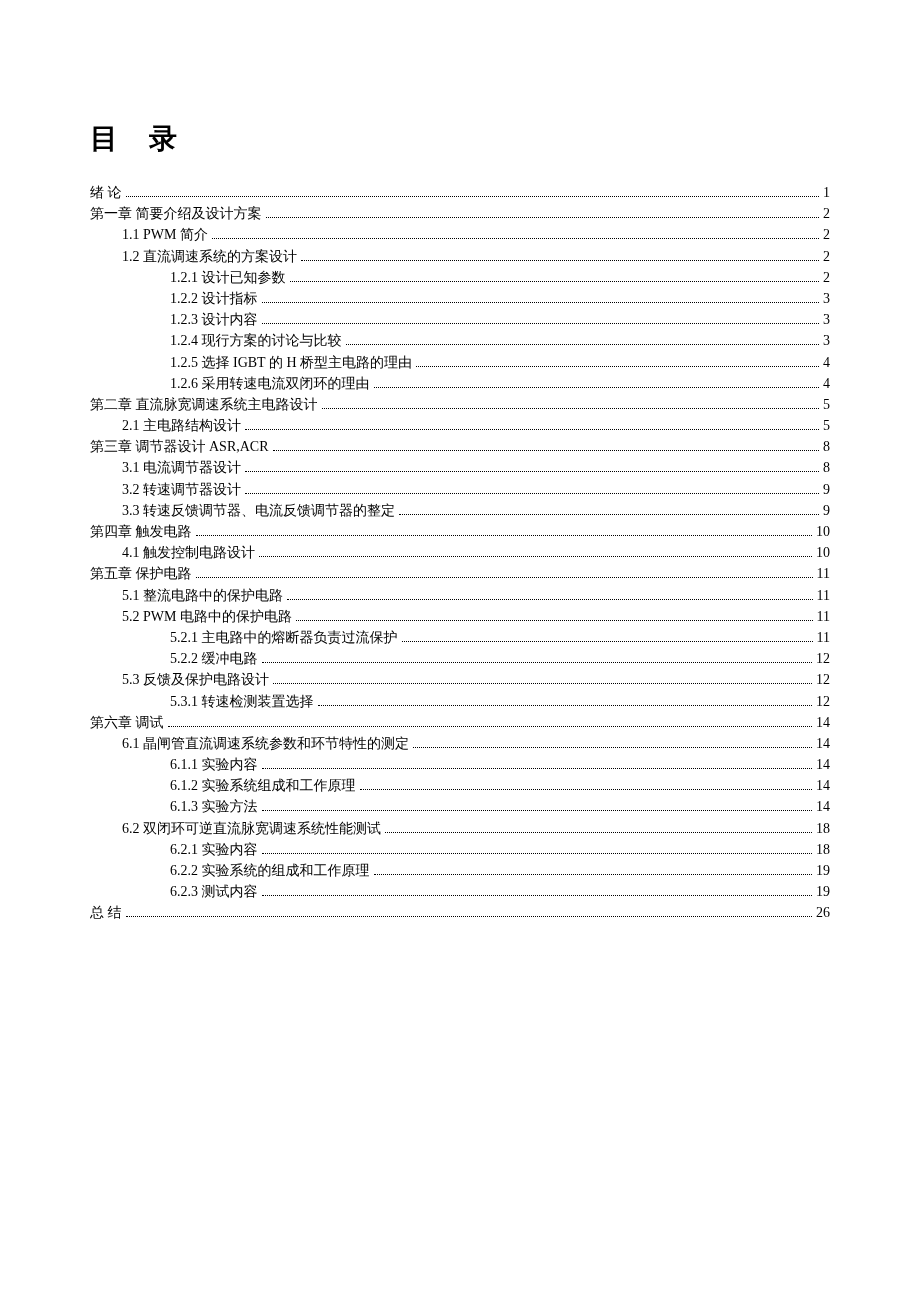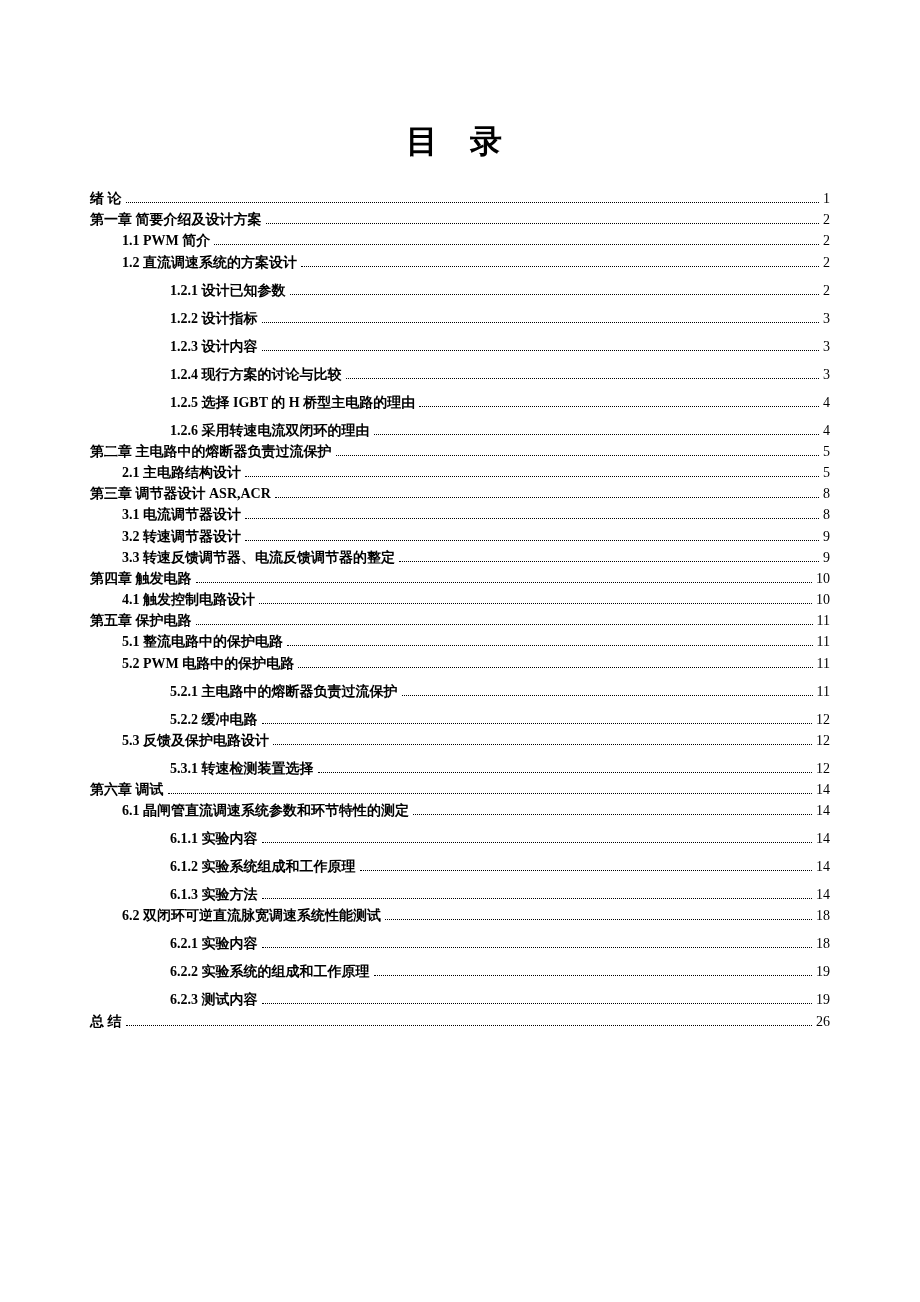--- a/index.html
+++ b/index.html
@@ -5,53 +5,52 @@
     * { margin: 0; padding: 0; box-sizing: border-box; }
     body {
       width: 920px;
       height: 1302px;
       background: #fff;
       font-family: "SimSun", "宋体", serif;
       color: #000;
       padding: 120px 90px 0 90px;
     }
     .title {
-      text-align: center;
-      font-size: 32px;
+      text-align: left;
+      font-size: 28px;
       font-weight: bold;
       letter-spacing: 12px;
       margin-bottom: 28px;
     }
     .toc {
       font-size: 14px;
       line-height: 1.0;
     }
     .toc-row {
       display: flex;
       align-items: baseline;
       white-space: nowrap;
       margin-bottom: 7.2px;
     }
     .toc-label {
       flex: 0 0 auto;
-      font-weight: bold;
     }
     .toc-dots {
       flex: 1 1 auto;
       border-bottom: 1px dotted #000;
       margin: 0 4px 3px 4px;
       min-width: 10px;
     }
     .toc-page {
       flex: 0 0 auto;
       font-family: "Times New Roman", serif;
     }
     .lvl-0 { padding-left: 0; }
     .lvl-1 { padding-left: 32px; align-items: flex-end; }
-    .lvl-2 { padding-left: 80px; margin-top: 14px; }
+    .lvl-2 { padding-left: 80px; }
   </style>
 </head>
 <body>
 
 <h1 class="title">目 录</h1>
 
 <div class="toc" id="toc-container">
     <div class="toc-row lvl-0">
       <span class="toc-label">绪 论</span>
       <span class="toc-dots"></span>
@@ -96,21 +95,21 @@
       <span class="toc-label">1.2.5 选择 IGBT 的 H 桥型主电路的理由</span>
       <span class="toc-dots"></span>
       <span class="toc-page">4</span>
     </div>
     <div class="toc-row lvl-2">
       <span class="toc-label">1.2.6 采用转速电流双闭环的理由</span>
       <span class="toc-dots"></span>
       <span class="toc-page">4</span>
     </div>
     <div class="toc-row lvl-0">
-      <span class="toc-label">第二章 主电路中的熔断器负责过流保护</span>
+      <span class="toc-label">第二章 直流脉宽调速系统主电路设计</span>
       <span class="toc-dots"></span>
       <span class="toc-page">5</span>
     </div>
     <div class="toc-row lvl-1">
       <span class="toc-label">2.1    主电路结构设计</span>
       <span class="toc-dots"></span>
       <span class="toc-page">5</span>
     </div>
     <div class="toc-row lvl-0">
       <span class="toc-label">第三章 调节器设计 ASR,ACR</span>

